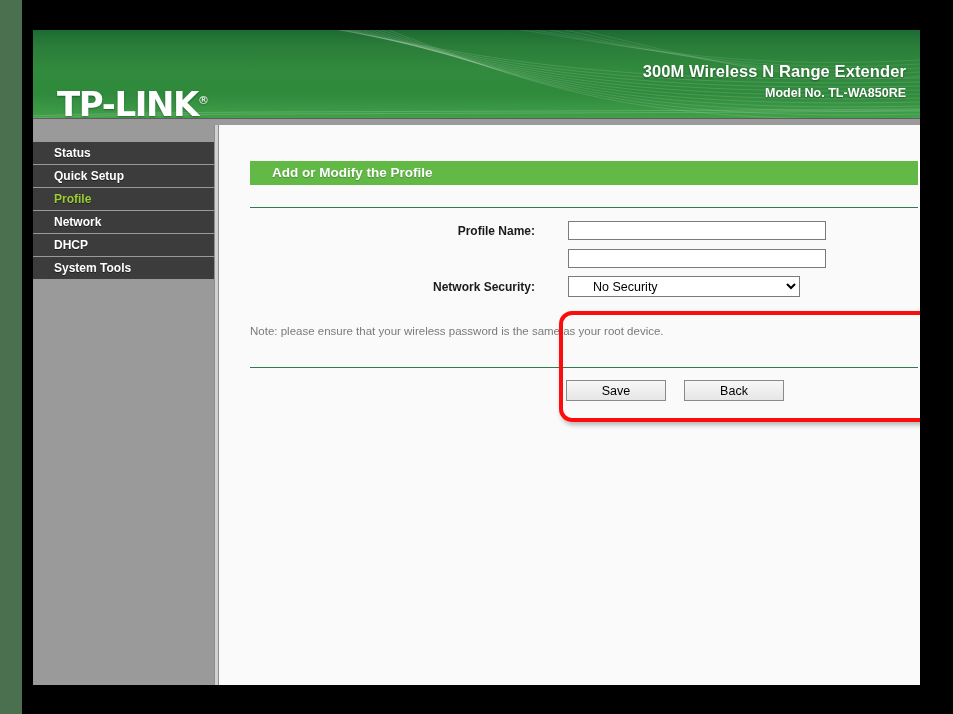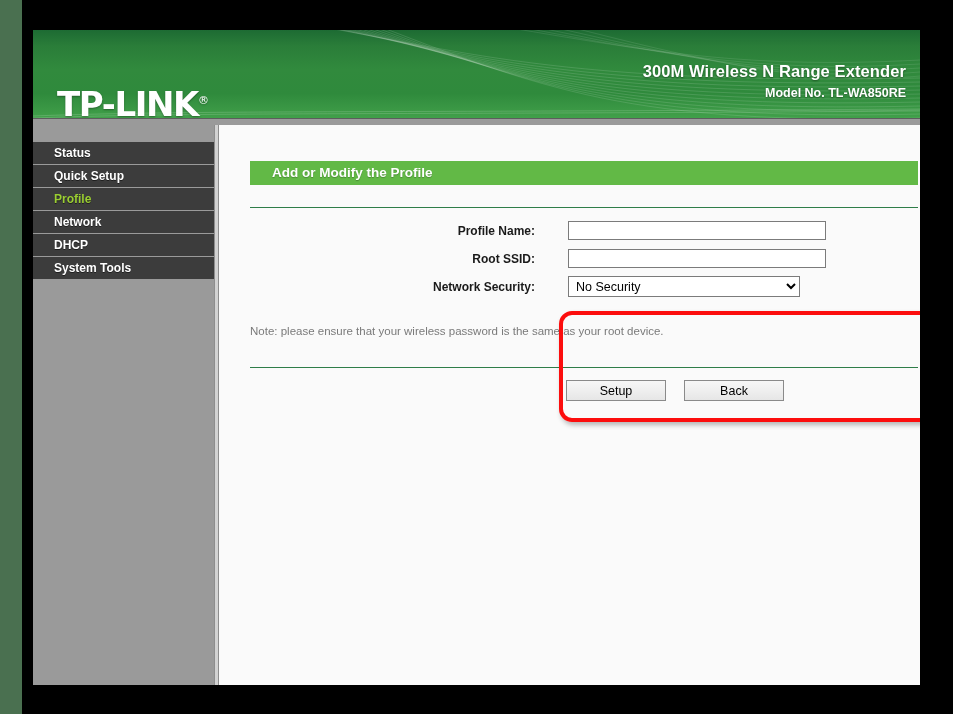--- a/index.html
+++ b/index.html
@@ -241,21 +241,21 @@
     color: #3a3a3a;
   }
   select.sec {
     width: 232px;
     height: 21px;
     box-sizing: border-box;
     border: 1px solid #7b7b7b;
     background: #ffffff;
     font-size: 12.5px;
     font-family: "Liberation Sans", sans-serif;
-    padding-left: 3px;
+    padding-left: 20px;
     color: #000;
     outline: none;
   }
 
   #note {
     position: absolute;
     left: 30px;
     top: 200px;
     font-size: 11.5px;
     color: #7a7a7a;
@@ -384,21 +384,20 @@
         <div id="form">
 
           <div class="form-row">
             <div class="form-label">Profile Name:</div>
             <div class="form-field">
               <input class="text" type="text" placeholder="" style="">
             </div>
           </div>
 
           <div class="form-row">
-            <div class="form-label">Root SSID:</div>
             <div class="form-field">
               <input class="text" type="text" placeholder="" style="">
             </div>
           </div>
 
 
           <div class="form-row">
             <div class="form-label">Network Security:</div>
             <div class="form-field">
               <select class="sec">
@@ -407,21 +406,21 @@
             </div>
           </div>
 
         </div>
 
         <div id="note">Note: please ensure that your wireless password is the same as your root device.</div>
 
         <div class="hr-green" id="hr-bottom"></div>
 
         <div id="buttons">
-          <button class="btn" id="btn-save">Setup</button>
+          <button class="btn" id="btn-save">Save</button>
           <button class="btn" id="btn-back">Back</button>
         </div>
 
         <div id="annotation"></div>
 
       </div>
     </div>
   </div>
 </div>
 

